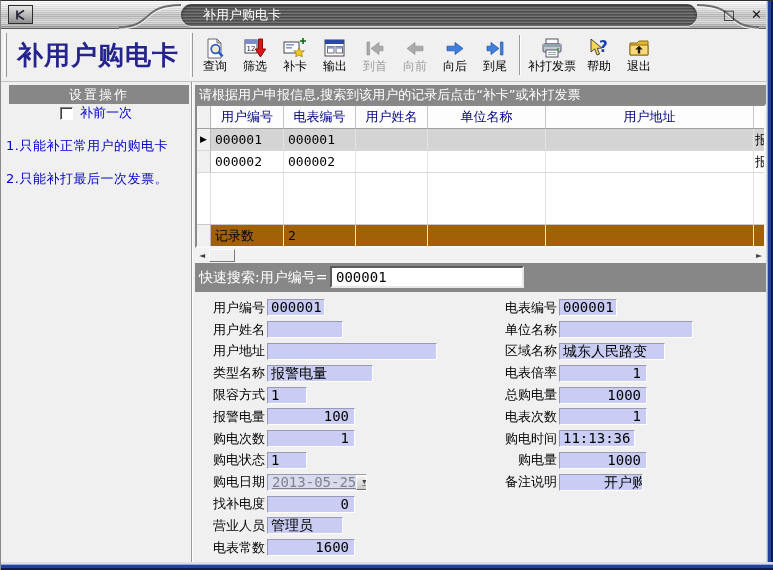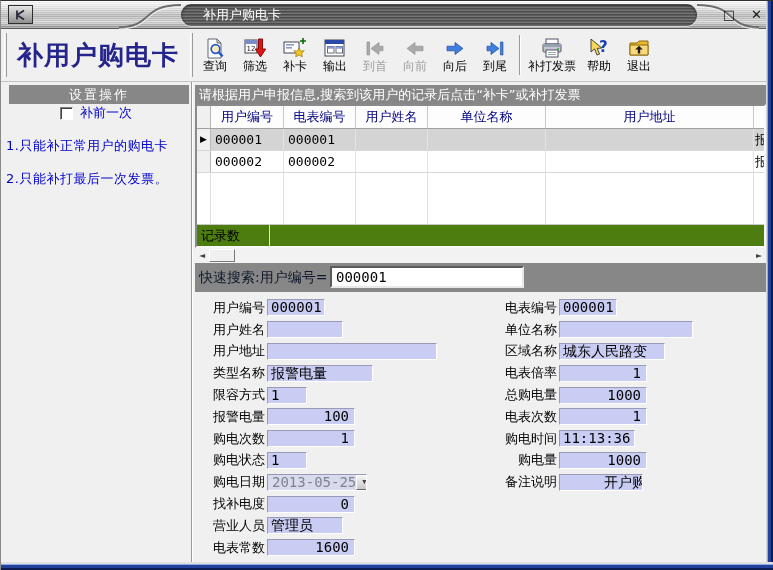--- a/index.html
+++ b/index.html
@@ -55,51 +55,51 @@
     border:2px solid; border-color:#8a8a8a #f8f8f8 #f8f8f8 #8a8a8a; display:flex; flex-direction:column; }
   .ghead { display:flex; height:23px; border-bottom:1px solid #a0a0a0; background:#fdfdfd; }
   .ghead .gcell { color:#000080; font-size:13px; text-align:center; line-height:22px; border-right:1px solid #c8c8c8; overflow:hidden; }
   .gsel { width:14px; background:#f0f0f0; border-right:1px solid #b8b8b8; flex:none; font-size:9px; line-height:21px; text-align:center; color:#000; }
   .trow { display:flex; height:22px; border-bottom:1px solid #d8d8d8; background:#fff; }
   .trow.selected { background:#d4d4d4; }
   .trow .gcell { font-family:"DejaVu Sans Mono", monospace; font-size:13px; line-height:21px; padding-left:4px;
     border-right:1px solid #e4e4e4; white-space:nowrap; overflow:hidden; }
   .empty-rows { flex:1; position:relative; background:#fff; }
   .vline { position:absolute; top:0; bottom:0; width:1px; background:#e0e0e0; }
-  .gfoot { display:flex; height:22px; background:#4d7c0f; border-top:1px solid #c8c8c8;flex-direction:column; }
+  .gfoot { display:flex; height:22px; background:#a16207; border-top:1px solid #c8c8c8; }
   .gfoot .gcell { font-size:13px; line-height:21px; padding-left:4px; border-right:1px solid #e8e8d0; font-family:"DejaVu Sans Mono", monospace; }
   .gfoot .gcell.cjk { font-family:"DejaVu Sans", sans-serif; }
   .gcell.sliver { flex:1; border-right:none !important; padding-left:1px !important; }
 
   
   .hscroll { position:absolute; left:2px; top:166px; width:571px; height:15px; background:#f2f2f2; display:flex; align-items:center; }
   .sb-arrow { width:14px; text-align:center; font-size:8px; color:#404040; flex:none; }
   .sb-thumb { width:26px; height:13px; background:#f0f0f0; border:1px solid; border-color:#ffffff #7a7a7a #7a7a7a #ffffff; flex:none; }
   .sb-track { flex:1; }
 
   
   .searchbar { position:absolute; left:2px; top:181px; width:571px; height:29px; background:#878787; }
-  .qs-label { position:absolute; left:4px; top:0; color:#0f172a; font-size:14px; line-height:29px; white-space:nowrap; }
+  .qs-label { position:absolute; left:4px; top:0; color:#ffffff; font-size:14px; line-height:29px; white-space:nowrap; }
   .qs-input { position:absolute; left:135px; top:3px; width:194px; height:22px; background:#fff;
     border:2px solid; border-color:#5a5a5a #e8e8e8 #e8e8e8 #5a5a5a; font-family:"DejaVu Sans Mono", monospace;
     font-size:14px; padding-left:4px; outline:none; }
 
   
   .formarea { position:absolute; left:0; top:210px; right:0; bottom:0; }
   .fcol { position:absolute; top:5px; }
   .fcol.left  { left:20px; }
   .fcol.right { left:302px; }
   .frow { height:21.8px; display:flex; align-items:center; }
   .flabel { width:52px; text-align:right; font-size:13px; color:#000; flex:none; white-space:nowrap; }
   .fcol.right .flabel { width:62px; }
   .fbox { margin-left:2px; height:17px; background:#c9cdf3; border:1px solid; border-color:#9a9ab4 #ffffff #ffffff #9a9ab4;
     font-family:"DejaVu Sans Mono", monospace; font-size:14px; line-height:15px; padding:0 3px; color:#000;
     white-space:nowrap; overflow:hidden; }
   .fbox.right { text-align:right; padding-right:5px; }
-  .fbox.combo { background:#d8daee; color:#82828e; display:flex; justify-content:flex-start; padding:0; }
+  .fbox.combo { background:#d8daee; color:#82828e; display:flex; justify-content:flex-start; padding:0;text-decoration:underline; }
   .combo-val { padding-left:4px; }
   .combo-btn { width:16px; height:15px; background:linear-gradient(180deg,#f4f4f4,#c8c8c8); border:1px solid;
     border-color:#ffffff #6a6a6a #6a6a6a #ffffff; font-size:7px; color:#444; text-align:center; line-height:13px; flex:none; }
 
   
   .right-edge { position:absolute; top:0; right:0; width:7px; height:570px;
     background: linear-gradient(90deg,#d8d8d8 0 1px,#8fa8e8 1px 2px,#23409a 2px 5px,#0c1c50 5px 7px); }
   .bottom-edge { position:absolute; left:0; right:0; bottom:0; height:8px;
     background: linear-gradient(180deg,#e0e0e0 0 2px,#8fa8e8 2px 3px,#23409a 3px 6px,#0c1c50 6px 8px); }
 </style>

